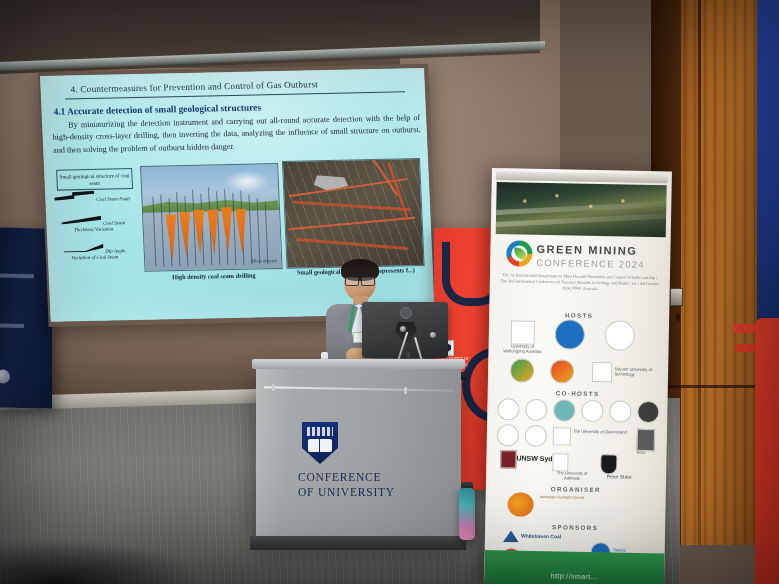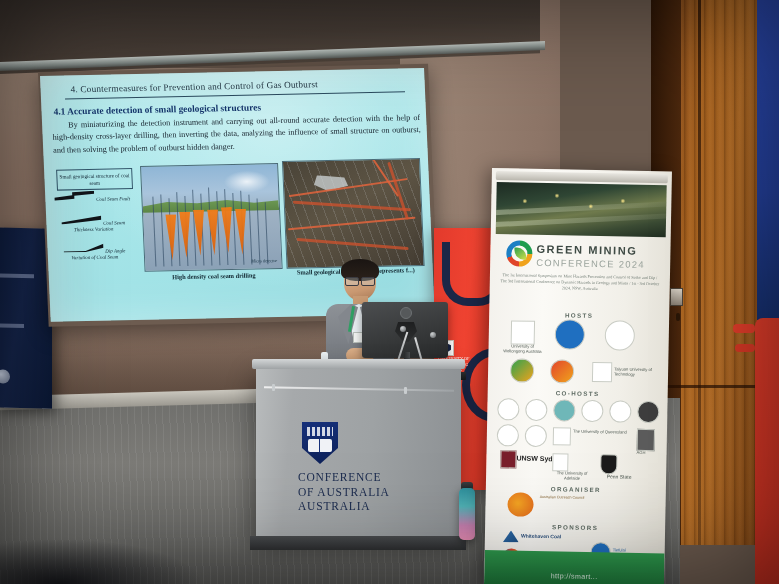--- a/index.html
+++ b/index.html
@@ -405,22 +405,21 @@
     <div class="lectern-screw" style="left:16px;top:18px"></div>
     <div class="lectern-screw" style="left:148px;top:21px"></div>
     <div class="crest">
       <div class="crest-top"></div>
       <div class="crest-book">
           <i></i>
         </div>
     </div>
     <div class="uow-text">
       <div>CONFERENCE</div>
-      <div>OF AUSTRALIA</div>
-      <div>AUSTRALIA</div>
+      <div>OF UNIVERSITY</div>
     </div>
   </div>
   <div class="lectern-base"></div>
   <div class="water-cap"></div>
   <div class="water-bottle"></div>
 
   <div class="rollup">
     <div class="rollup-top"></div>
     <div class="rollup-photo">
       <div class="belt" style="top:22px"></div>

